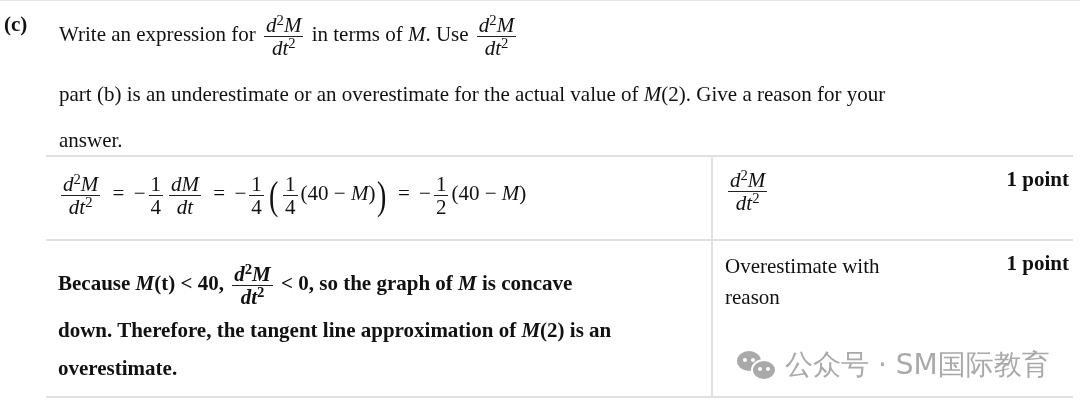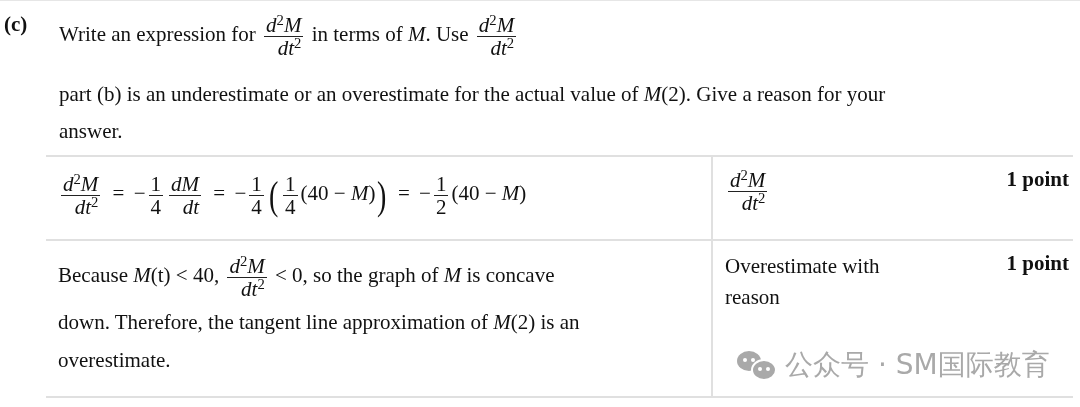--- a/index.html
+++ b/index.html
@@ -16,21 +16,21 @@
   .prompt {
     position: absolute; left: 59px; top: 14px; width: 1010px;
     font-size: 21px; line-height: 27px;
   }
   .prompt .line { position: absolute; left: 0; white-space: nowrap; }
   i.v { font-style: italic; }
   .frac {
     display: inline-block; vertical-align: middle; text-align: center;
     position: relative; margin: 0 3px;
   }
-  .frac .num, .frac .den { display: block; font-style: italic; line-height: 1.05; padding: 0 2px; text-align: right; }
+  .frac .num, .frac .den { display: block; font-style: italic; line-height: 1.05; padding: 0 2px; }
   .frac .num { border-bottom: 1.3px solid #222; }
   .frac sup { font-size: 0.7em; font-style: normal; vertical-align: 0.45em; line-height: 0; }
   .frac.plain .num, .frac.plain .den { font-style: normal; }
 
   table.rubric {
     position: absolute; left: 46px; top: 155px; width: 1027px;
     border-collapse: collapse; font-size: 21px;
   }
   table.rubric td { border-top: 2px solid #e0e0e0; border-bottom: 2px solid #e0e0e0; vertical-align: top; padding: 0; }
   table.rubric td.left { width: 665px; border-right: 2px solid #e0e0e0; }
@@ -76,21 +76,21 @@
     <i class="v">M</i><span>. Use</span>
     <span class="frac">
       <span class="num"><span>d</span><sup>2</sup><span>M</span></span>
       <span class="den"><span>dt</span><sup>2</sup></span>
     </span>
   </div>
   <div class="line" style="top:67px;">
     <span>part (b) is an underestimate or an overestimate for the actual value of</span>
     <i class="v">M</i><span>(2)</span><span>. Give a reason for your</span>
   </div>
-  <div class="line" style="top:104px;">answer.</div>
+  <div class="line" style="top:113px;">answer.</div>
 </div>
 
 <table class="rubric">
   <tbody>
       <tr class="row1">
     <td class="left">
       <div class="cell-pad">
         <div class="eq">
           <span class="frac"><span class="num">d<sup>2</sup>M</span><span class="den">dt<sup>2</sup></span></span>
           <span class="op">=</span>
@@ -104,21 +104,21 @@
     </td>
     <td class="right">
       <div class="cell-pad">
         <span class="frac" style="margin-top:2px;"><span class="num">d<sup>2</sup>M</span><span class="den">dt<sup>2</sup></span></span>
       </div>
       <div class="points">1 point</div>
     </td>
   </tr>
   <tr class="row2">
     <td class="left">
-      <div class="cell-pad text2" style="padding-top:12px;">
+      <div class="cell-pad text2" style="padding-top:20px;font-weight:bold;">
         <div class="l">
           <span>Because</span>
           <i class="v">M</i><span>(t)</span>
           <span>&lt; 40,</span>
           <span class="frac" style="line-height:1.05;"><span class="num">d<sup>2</sup>M</span><span class="den">dt<sup>2</sup></span></span>
           <span>&lt; 0, so the graph of</span>
           <i class="v">M</i>
           <span>is concave</span>
         </div>
         <div class="l">

